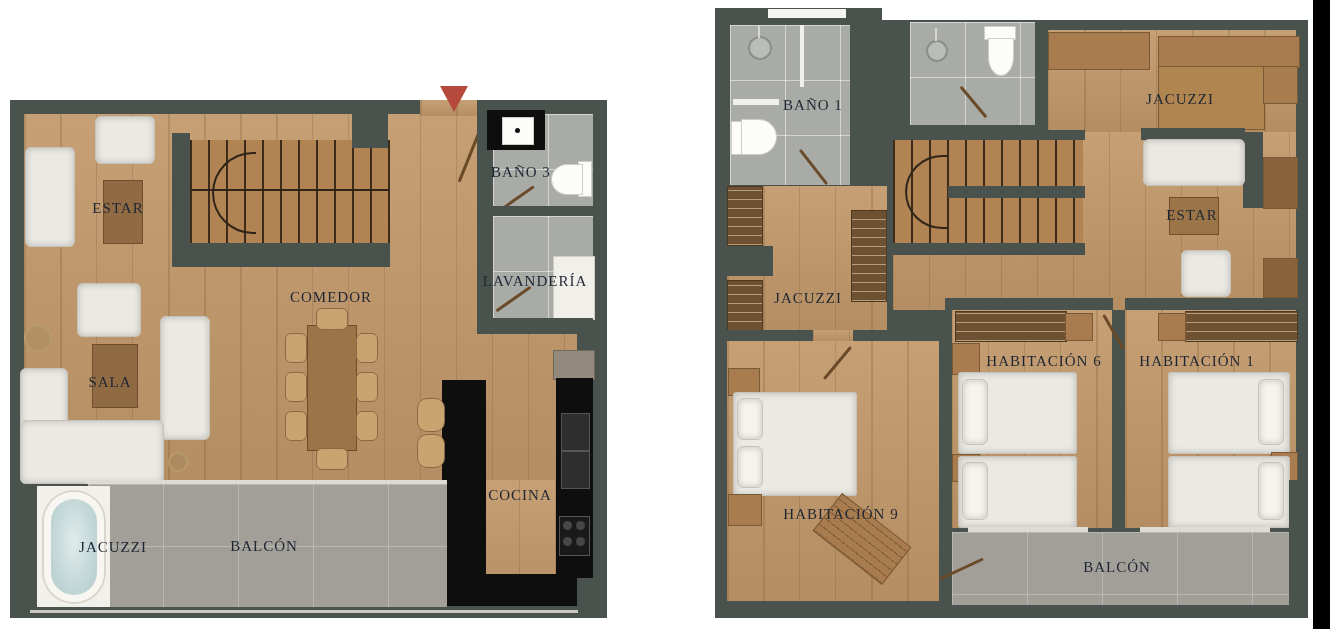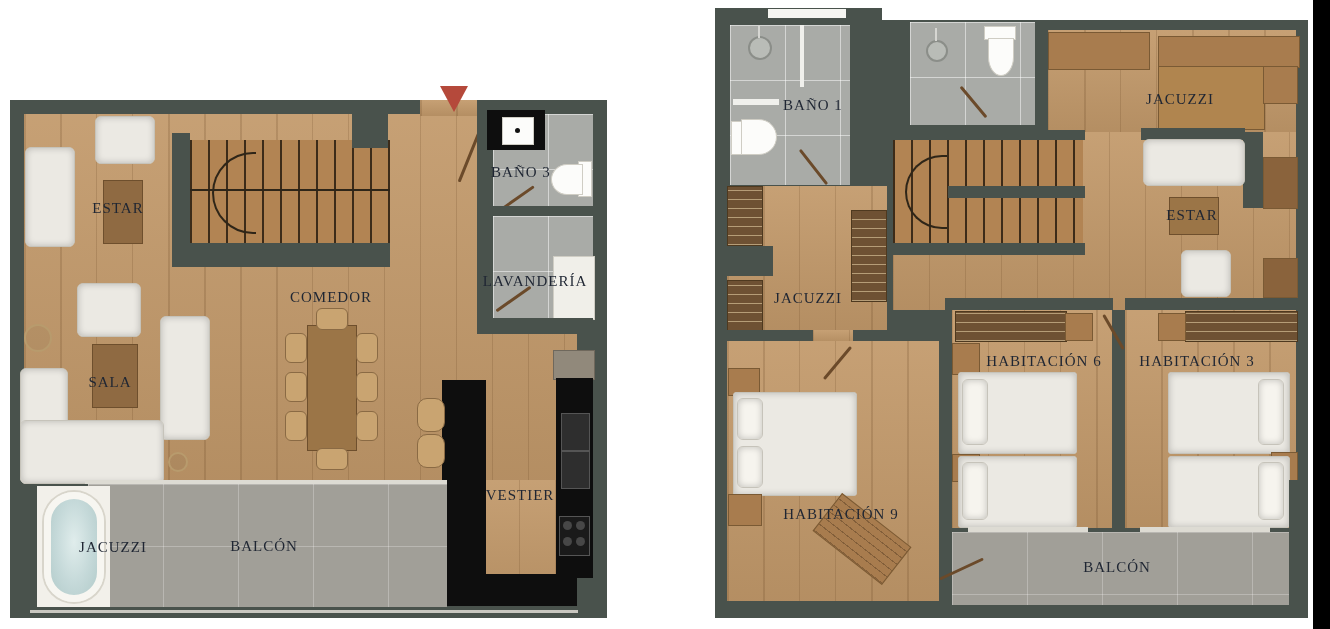--- a/index.html
+++ b/index.html
@@ -119,21 +119,21 @@
     <div class="abs" style="left:37px;top:486px;width:73px;height:121px;background:#f2f0ea;"></div>
     <div class="tub" style="left:44px;top:492px;width:46px;height:96px;"></div>
     <div class="wall" style="left:577px;top:578px;width:30px;height:36px;"></div>
     <div class="thresh" style="left:30px;top:610px;width:548px;height:3px;background:#c9c7c0;"></div>
 
     <div class="lbl" style="left:118px;top:208px;">ESTAR</div>
     <div class="lbl" style="left:110px;top:382px;">SALA</div>
     <div class="lbl" style="left:331px;top:297px;">COMEDOR</div>
     <div class="lbl" style="left:521px;top:172px;">BAÑO 3</div>
     <div class="lbl" style="left:535px;top:281px;">LAVANDERÍA</div>
-    <div class="lbl" style="left:520px;top:495px;">VESTIER</div>
+    <div class="lbl" style="left:520px;top:495px;">COCINA</div>
     <div class="lbl" style="left:73px;top:547px;margin-left:40px;">JACUZZI</div>
     <div class="lbl" style="left:264px;top:546px;">BALCÓN</div>
   </section>
 
   <section>
 
     <div class="wall" style="left:715px;top:8px;width:167px;height:16px;"></div>
     <div class="wall" style="left:715px;top:20px;width:593px;height:598px;"></div>
 
     <div class="tile" style="left:730px;top:25px;width:120px;height:160px;"></div>
@@ -219,18 +219,18 @@
     <div class="thresh" style="left:1140px;top:527px;width:130px;height:5px;"></div>
     <div class="wall" style="left:1289px;top:480px;width:19px;height:125px;"></div>
     <div class="stick" style="left:960px;top:545px;height:48px;transform:rotate(65deg);"></div>
 
     <div class="lbl" style="left:813px;top:105px;">BAÑO 1</div>
     <div class="lbl" style="left:1180px;top:99px;">JACUZZI</div>
     <div class="lbl" style="left:1192px;top:215px;">ESTAR</div>
     <div class="lbl" style="left:808px;top:298px;">JACUZZI</div>
     <div class="lbl" style="left:841px;top:514px;">HABITACIÓN 9</div>
     <div class="lbl" style="left:1044px;top:361px;">HABITACIÓN 6</div>
-    <div class="lbl" style="left:1197px;top:361px;">HABITACIÓN 3</div>
+    <div class="lbl" style="left:1197px;top:361px;">HABITACIÓN 1</div>
     <div class="lbl" style="left:1117px;top:567px;">BALCÓN</div>
   </section>
 
   <div class="abs" style="left:1313px;top:0;width:17px;height:629px;background:#000;"></div>
 </div>
 
 </body></html>

